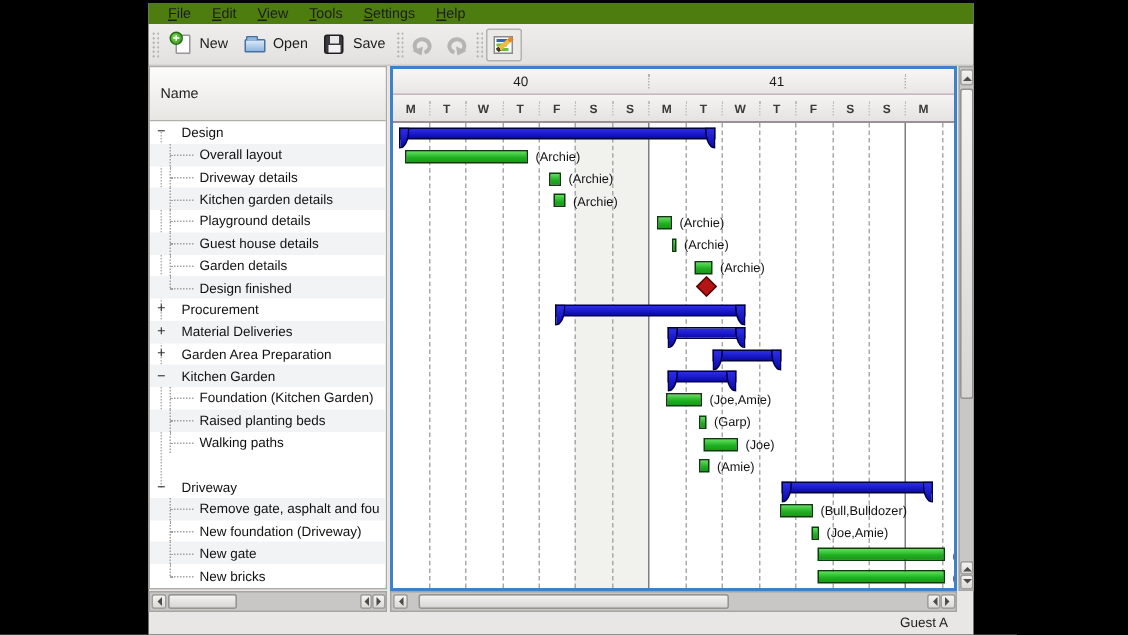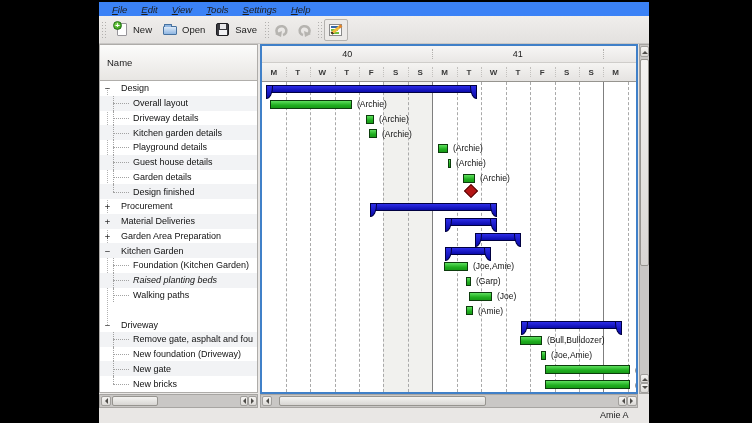--- a/index.html
+++ b/index.html
@@ -2,21 +2,21 @@
 <html><head>
 <meta charset="utf-8">
 <style>
   html,body{margin:0;padding:0;width:752px;height:423px;background:#000;overflow:hidden;
     font-family:"Liberation Sans",sans-serif;}
   *{box-sizing:border-box;}
   .window{position:absolute;left:99px;top:2px;width:550px;height:421px;background:#e9e7e5;overflow:hidden;}
 
   
   .menubar{position:absolute;left:0;top:0;right:0;height:14px;display:flex;align-items:center;
-    padding-left:6px;background:#3b82f6;font-style:italic;}
+    padding-left:6px;background:#4d7c0f;}
   .menu-item{padding:0 7px;font-size:9.5px;color:#1d1d1d;white-space:nowrap;}
   .menu-item .u{text-decoration:underline;}
 
   
   .toolbar{position:absolute;left:0;top:14px;right:0;height:28px;display:flex;align-items:center;
     background:linear-gradient(#f0eeec,#e3e1df);border-bottom:1px solid #c9c7c5;}
   .tb-handle{width:5px;height:18px;margin:0 2px;
     background-image:radial-gradient(#b2b0ae 35%,transparent 40%);background-size:3px 3px;}
   .tb-btn{display:flex;align-items:center;gap:4px;padding:2px 5px;font-size:9.5px;color:#1c1c1c;}
   .tb-ibtn{display:flex;align-items:center;padding:2px 3px;}
@@ -234,21 +234,21 @@
         </div>
         <div class="tree-row alt" style="top: 162.36px;">
           <span class="expander">−</span>
           <span class="tree-label d0">Kitchen Garden</span>
         </div>
         <div class="tree-row" style="top: 177.12px;">
           <span class="tline-v"></span>
           <span class="tline-h"></span>
           <span class="tree-label d1">Foundation (Kitchen Garden)</span>
         </div>
-        <div class="tree-row alt" style="top: 191.88px; font-style: italic;">
+        <div class="tree-row alt" style="top: 191.88px;">
           <span class="tline-v"></span>
           <span class="tline-h"></span>
           <span class="tree-label d1">Raised planting beds</span>
         </div>
         <div class="tree-row" style="top: 206.64px;">
           <span class="tline-v"></span>
           <span class="tline-h"></span>
           <span class="tree-label d1">Walking paths</span>
         </div>
         <div class="tree-row" style="top: 236.16px;">
@@ -447,16 +447,16 @@
     <div class="sb-thumb" style="left:18px;top:1px;width:207px;height:10px;"></div>
     <div class="sb-btn" style="left:357px;top:1px;width:9px;height:10px;">
         <span class="arr l"></span>
       </div>
     <div class="sb-btn" style="left:366px;top:1px;width:10px;height:10px;">
         <span class="arr r"></span>
       </div>
   </div>
 
   <div class="statusbar">
-    <span class="status-text">Amie A</span>
+    <span class="status-text">Guest A</span>
   </div>
 
 </div>
 
 </body></html>

